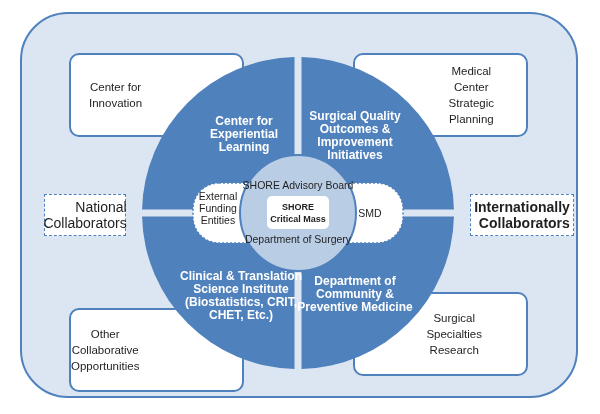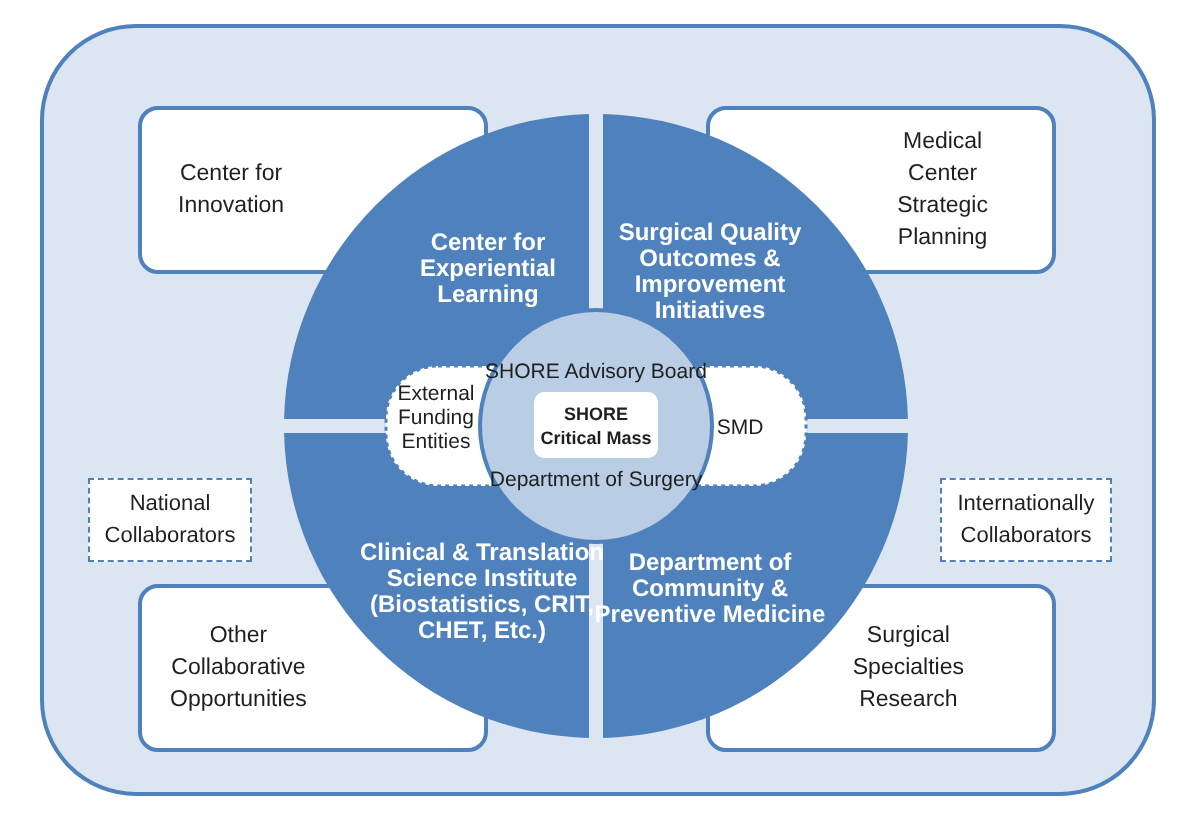--- a/index.html
+++ b/index.html
@@ -1,54 +1,54 @@
 <!DOCTYPE html>
 <html><head>
 <meta charset="utf-8">
 <style>
   html, body { margin:0; padding:0; background:#ffffff; }
   body { width:600px; height:414px; position:relative; overflow:hidden; font-family:"Liberation Sans", sans-serif; }
   #frame { position:absolute; left:20px; top:12px; width:558px; height:386px; background:#dce6f2; border:2px solid #4f81bd; border-radius:48px; box-sizing:border-box; }
   .box { position:absolute; background:#ffffff; border:2px solid #4f81bd; border-radius:10px; box-sizing:border-box; color:#1f1f1f; font-size:11.5px; line-height:16px; display:flex; align-items:center; }
   .box span { display:block; white-space:pre-line; text-align:center; }
-  .dashed { position:absolute; background:#ffffff; border:1.5px dashed #4f81bd; box-sizing:border-box; color:#1f1f1f; font-size:11px; line-height:16px; display:flex; align-items:center; justify-content:center; text-align:center; white-space:pre-line;margin-top:45px; }
+  .dashed { position:absolute; background:#ffffff; border:1.5px dashed #4f81bd; box-sizing:border-box; color:#1f1f1f; font-size:14px; line-height:16px; display:flex; align-items:center; justify-content:center; text-align:right; white-space:pre-line; }
   svg#wheel { position:absolute; left:0; top:0; }
   .qtext { fill:#ffffff; font-size:12px; font-weight:bold; text-anchor:middle; font-family:"Liberation Sans", sans-serif; }
   .ctext { fill:#1f1f1f; font-size:10.5px; text-anchor:middle; font-family:"Liberation Sans", sans-serif; }
   .cbold { fill:#1f1f1f; font-size:9px; font-weight:bold; text-anchor:middle; font-family:"Liberation Sans", sans-serif; }
 </style>
 </head>
 <body>
 
 <div id="frame"></div>
 
 <div class="box" style="left:69px; top:53px; width:175px; height:84px; justify-content:flex-start; padding-left:18px;">
   <span>Center for
 Innovation</span>
 </div>
 <div class="box" style="left:353px; top:53px; width:175px; height:84px; justify-content:flex-end; padding-right:32px;">
   <span>Medical
 Center
 Strategic
 Planning</span>
 </div>
-<div class="box" style="left:69px; top:292px; width:175px; height:84px; justify-content:flex-start; padding-left:14px;">
+<div class="box" style="left:69px; top:308px; width:175px; height:84px; justify-content:flex-start; ">
   <span>Other
 Collaborative
 Opportunities</span>
 </div>
 <div class="box" style="left:353px; top:292px; width:175px; height:84px; justify-content:flex-end; padding-right:44px;">
   <span>Surgical
 Specialties
 Research</span>
 </div>
 
 <div class="dashed" style="left:44px; top:194px; width:82px; height:42px;">National
 Collaborators</div>
-<div class="dashed" style="left:470px; top:194px; width:86px; height:42px;">Internationally
+<div class="dashed" style="left:470px; top:194px; width:104px; height:42px;font-weight:bold;">Internationally
 Collaborators</div>
 
 <svg id="wheel" width="600" height="414">
   <g id="quads">
       <path d="M294.5,209.5 L294.5,57.039267762683295 A156,156 0 0 0 142.0392677626833,209.5 Z" fill="#4f81bd"></path>
       <path d="M301.5,209.5 L301.5,57.039267762683295 A156,156 0 0 1 453.96073223731673,209.5 Z" fill="#4f81bd"></path>
       <path d="M294.5,216.5 L294.5,368.96073223731673 A156,156 0 0 1 142.0392677626833,216.5 Z" fill="#4f81bd"></path>
       <path d="M301.5,216.5 L301.5,368.96073223731673 A156,156 0 0 0 453.96073223731673,216.5 Z" fill="#4f81bd"></path>
     </g>
   <g id="pills">

